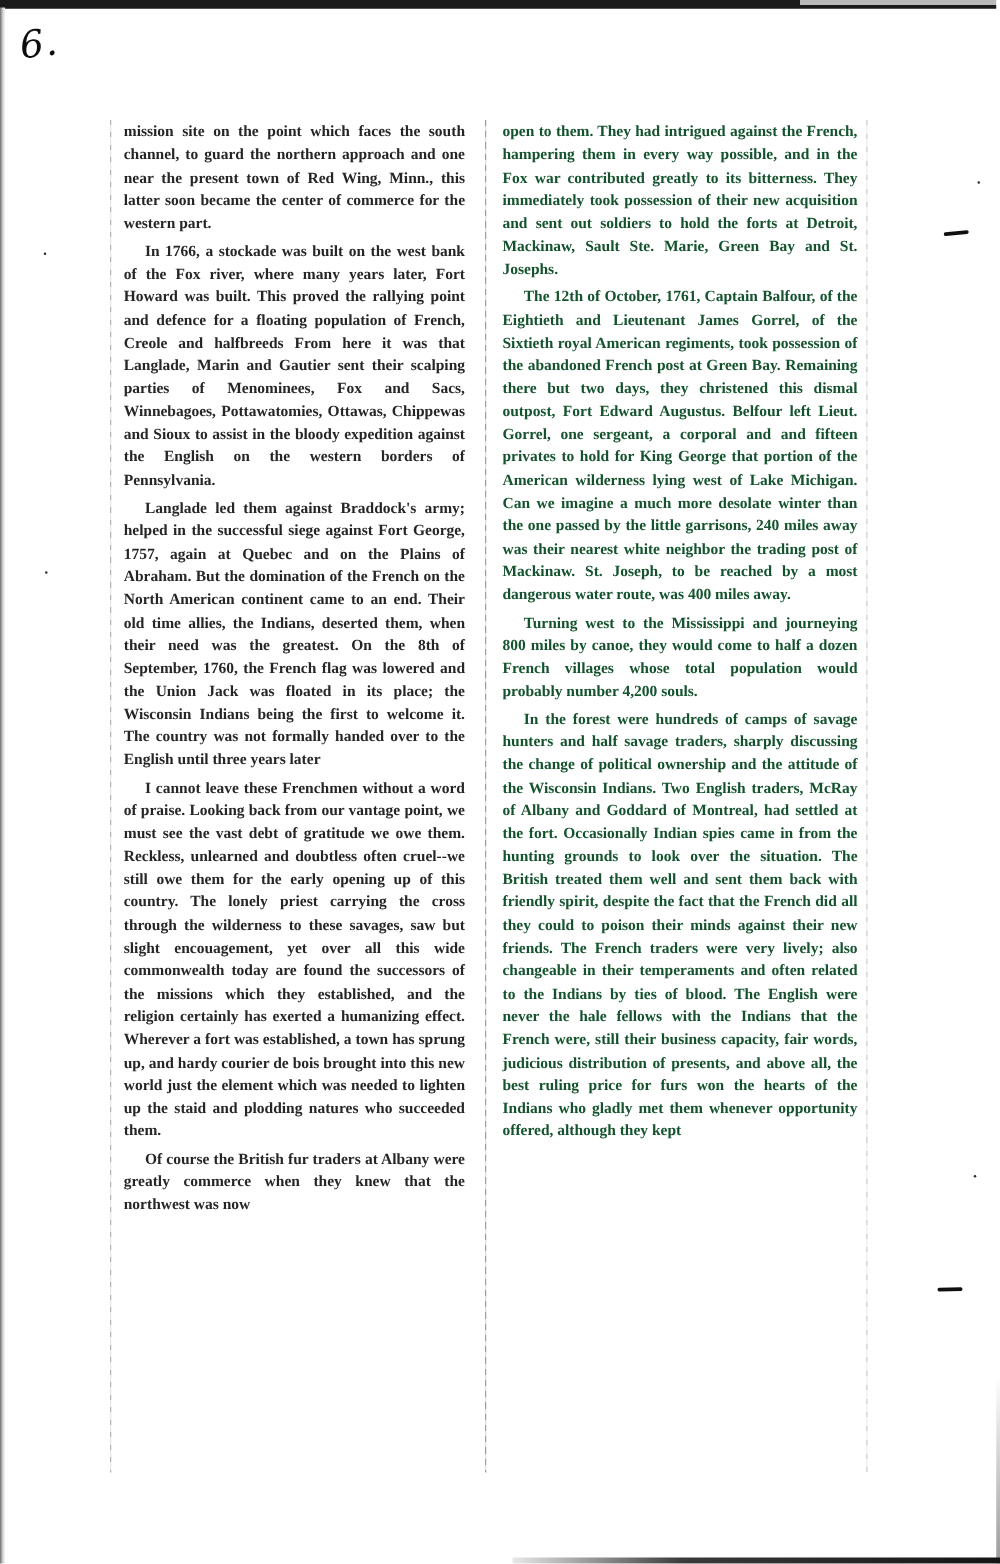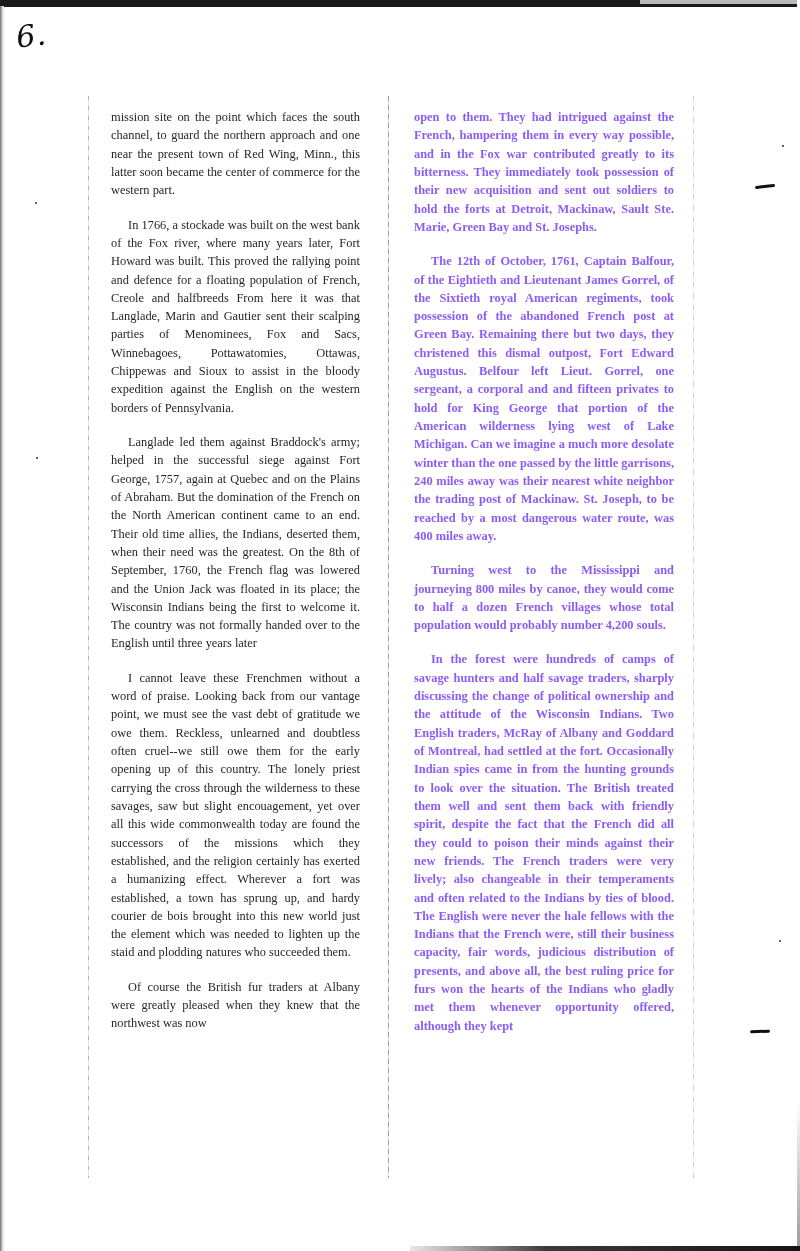--- a/index.html
+++ b/index.html
@@ -79,21 +79,21 @@
   .column-left {
     left: 95px;
     width: 281px;
     font-weight: 400;
     color: #262626;
   }
   .column-right {
     left: 398px;
     width: 292px;
     font-weight: 700;
-    color: #8b5cf6;
+    color: #14532d;
   }
   
   .column-rule {
     position: absolute;
     left: 388px;
     top: 96px;
     width: 1px;
     height: 1082px;
     background: repeating-linear-gradient(
       to bottom,
@@ -125,22 +125,23 @@
     height: 1082px;
     background: repeating-linear-gradient(
       to bottom,
       #a8a8a8 0px, #a8a8a8 4px,
       #e6e6e6 4px, #e6e6e6 11px
     );
     opacity: .6;
   }
 
   .para {
-    margin: 16px;
+    margin: 4px;
     text-indent: 17px;
+    font-weight: bold;
   }
   .para.no-indent { text-indent: 0; }
 
   
   .margin-dash {
     position: absolute;
     width: 20px;
     height: 3px;
     background: #101010;
     border-radius: 2px;
@@ -177,21 +178,21 @@
 
     <div class="column-rule-left"></div>
     <div class="column-rule"></div>
     <div class="column-rule-right"></div>
 
     <div class="column column-left">
       <p class="para no-indent">mission site on the point which faces the south channel, to guard the northern approach and one near the present town of Red Wing, Minn., this latter soon became the center of commerce for the western part.</p>
       <p class="para">In 1766, a stockade was built on the west bank of the Fox river, where many years later, Fort Howard was built. This proved the rallying point and defence for a floating population of French, Creole and halfbreeds From here it was that Langlade, Marin and Gautier sent their scalping parties of Menominees, Fox and Sacs, Winnebagoes, Pottawatomies, Ottawas, Chippewas and Sioux to assist in the bloody expedition against the English on the western borders of Pennsylvania.</p>
       <p class="para">Langlade led them against Braddock's army; helped in the successful siege against Fort George, 1757, again at Quebec and on the Plains of Abraham. But the domination of the French on the North American continent came to an end. Their old time allies, the Indians, deserted them, when their need was the greatest. On the 8th of September, 1760, the French flag was lowered and the Union Jack was floated in its place; the Wisconsin Indians being the first to welcome it. The country was not formally handed over to the English until three years later</p>
       <p class="para">I cannot leave these Frenchmen without a word of praise. Looking back from our vantage point, we must see the vast debt of gratitude we owe them. Reckless, unlearned and doubtless often cruel--we still owe them for the early opening up of this country. The lonely priest carrying the cross through the wilderness to these savages, saw but slight encouagement, yet over all this wide commonwealth today are found the successors of the missions which they established, and the religion certainly has exerted a humanizing effect. Wherever a fort was established, a town has sprung up, and hardy courier de bois brought into this new world just the element which was needed to lighten up the staid and plodding natures who succeeded them.</p>
-      <p class="para">Of course the British fur traders at Albany were greatly pleased when they knew that the northwest was now</p>
+      <p class="para">Of course the British fur traders at Albany were greatly commerce when they knew that the northwest was now</p>
     </div>
 
     <div class="column column-right">
       <p class="para no-indent">open to them. They had intrigued against the French, hampering them in every way possible, and in the Fox war contributed greatly to its bitterness. They immediately took possession of their new acquisition and sent out soldiers to hold the forts at Detroit, Mackinaw, Sault Ste. Marie, Green Bay and St. Josephs.</p>
       <p class="para">The 12th of October, 1761, Captain Balfour, of the Eightieth and Lieutenant James Gorrel, of the Sixtieth royal American regiments, took possession of the abandoned French post at Green Bay. Remaining there but two days, they christened this dismal outpost, Fort Edward Augustus. Belfour left Lieut. Gorrel, one sergeant, a corporal and and fifteen privates to hold for King George that portion of the American wilderness lying west of Lake Michigan. Can we imagine a much more desolate winter than the one passed by the little garrisons, 240 miles away was their nearest white neighbor the trading post of Mackinaw. St. Joseph, to be reached by a most dangerous water route, was 400 miles away.</p>
       <p class="para">Turning west to the Mississippi and journeying 800 miles by canoe, they would come to half a dozen French villages whose total population would probably number 4,200 souls.</p>
       <p class="para">In the forest were hundreds of camps of savage hunters and half savage traders, sharply discussing the change of political ownership and the attitude of the Wisconsin Indians. Two English traders, McRay of Albany and Goddard of Montreal, had settled at the fort. Occasionally Indian spies came in from the hunting grounds to look over the situation. The British treated them well and sent them back with friendly spirit, despite the fact that the French did all they could to poison their minds against their new friends. The French traders were very lively; also changeable in their temperaments and often related to the Indians by ties of blood. The English were never the hale fellows with the Indians that the French were, still their business capacity, fair words, judicious distribution of presents, and above all, the best ruling price for furs won the hearts of the Indians who gladly met them whenever opportunity offered, although they kept</p>
     </div>
   </div>
 

